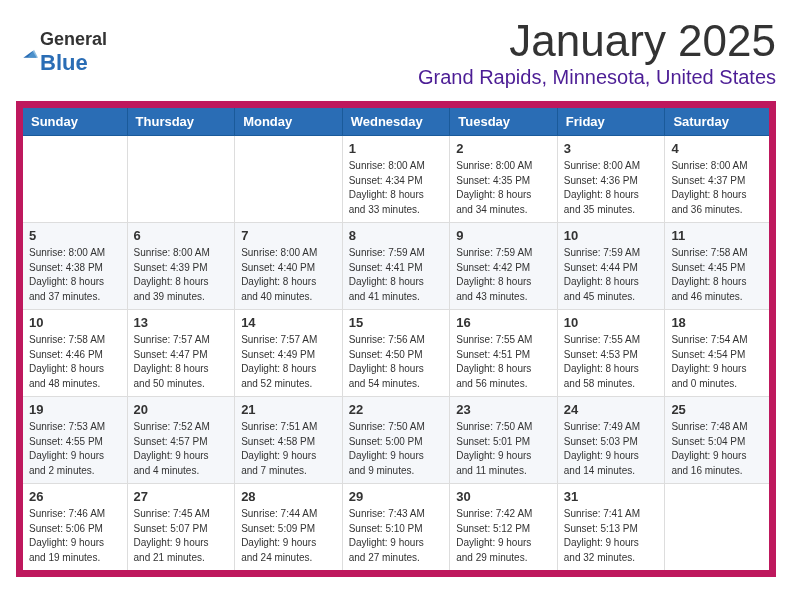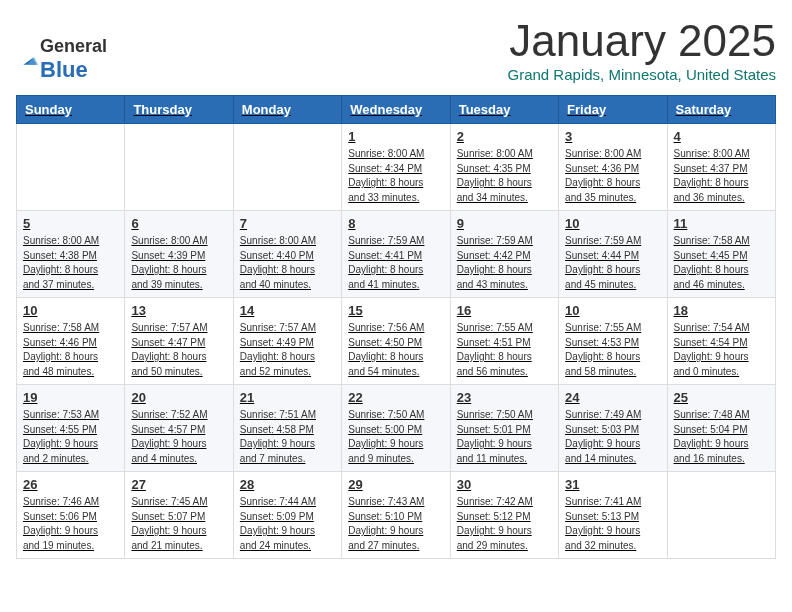--- a/index.html
+++ b/index.html
@@ -5,21 +5,21 @@
     * { box-sizing: border-box; margin: 0; padding: 0; }
     body {
       font-family: Arial, sans-serif;
       background: #fff;
       width: 792px;
       min-height: 612px;
       padding: 16px;
     }
     .header {
       display: flex;
-      align-items: flex-end;
+      align-items: center;
       justify-content: space-between;
       margin-bottom: 12px;
     }
     .logo {
       display: flex;
       align-items: center;
       gap: 2px;
     }
     .logo-text-general {
       font-size: 18px;
@@ -38,28 +38,27 @@
     }
     .title-block {
       text-align: right;
     }
     .month-title {
       font-size: 44px;
       font-weight: normal;
       color: #333;
     }
     .location-title {
-      font-size: 15px;
-      color: #0f766e;
+      font-size: 20px;
+      color: #4c1d95;
     }
     .calendar {
       width: 100%;
       border-collapse: collapse;
-      border: 1px solid #be185d;
-      text-decoration: underline;
+      border: 7px solid #be185d;
     }
     .calendar th {
       background-color: #2a6db5;
       color: #fff;
       text-align: left;
       padding: 6px 8px;
       font-size: 13px;
       border: 1px solid #1a5a9a;
     }
     .calendar td {

